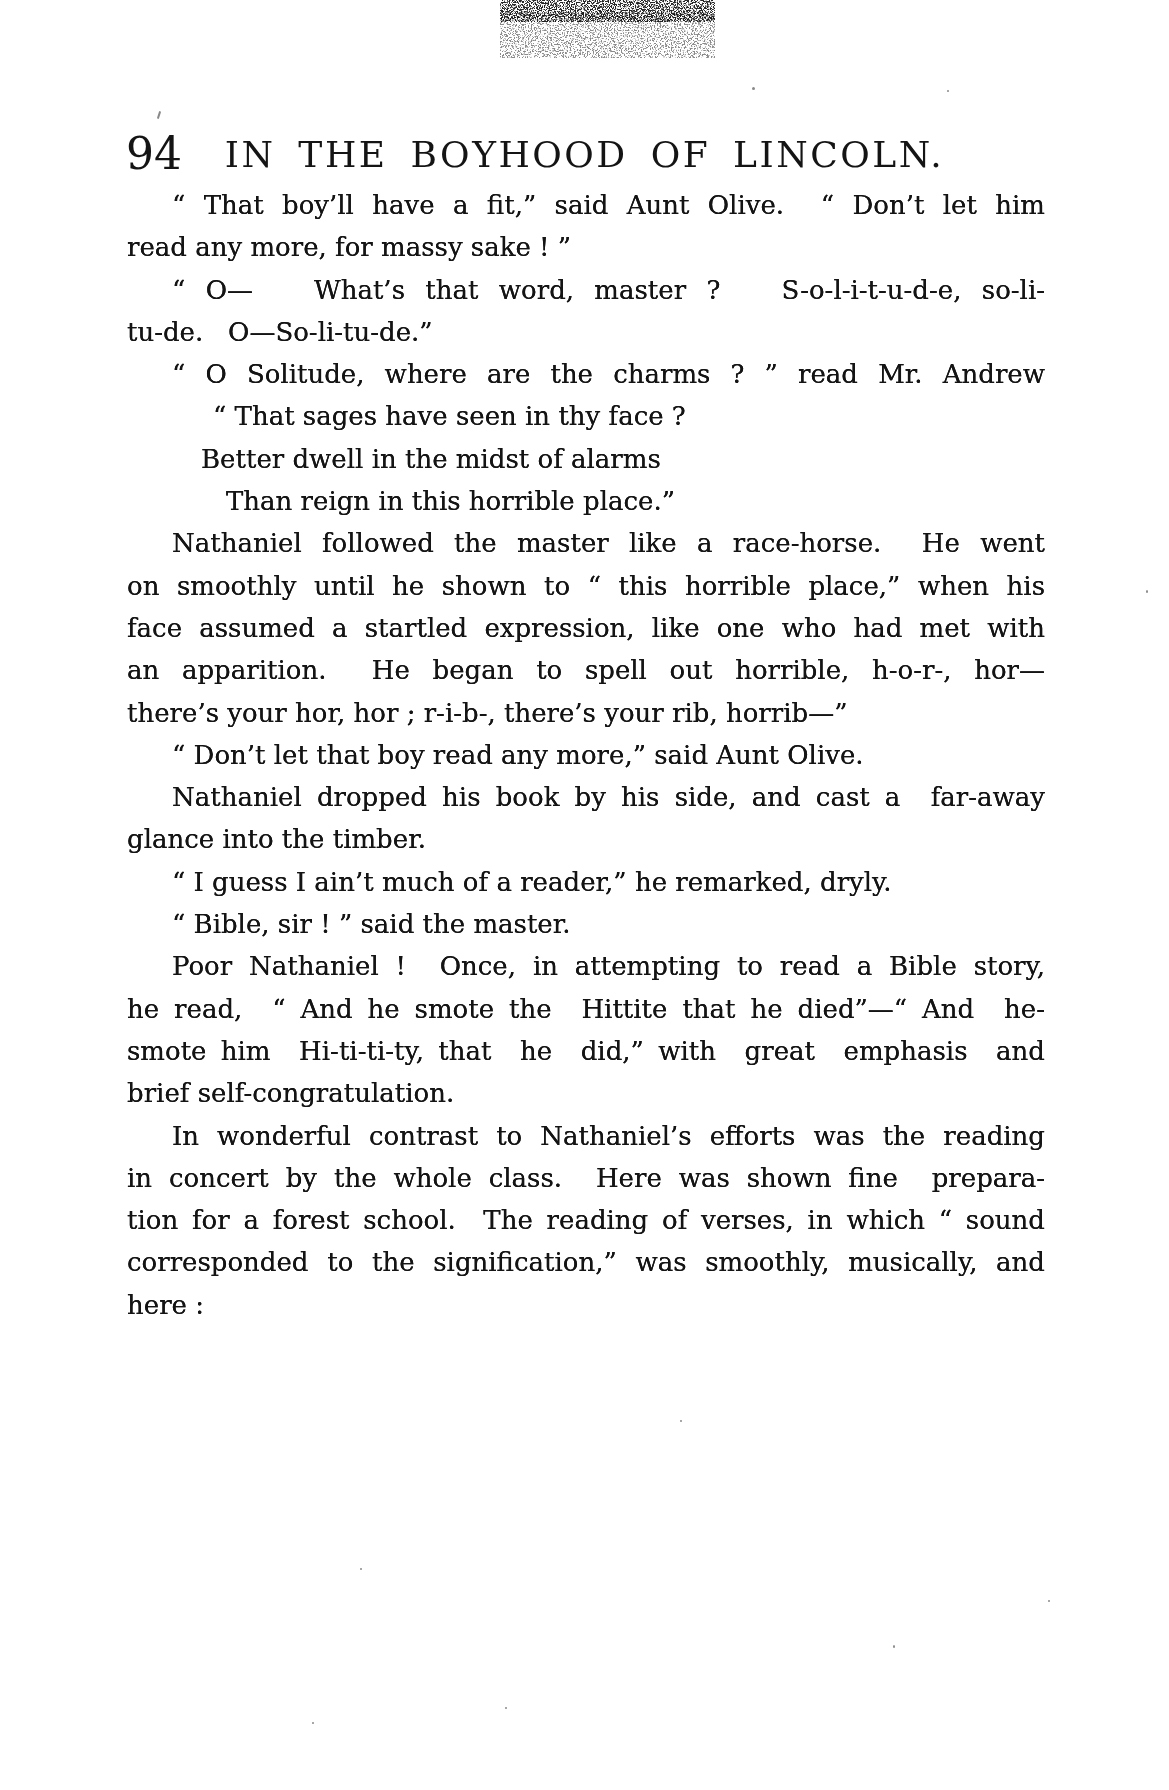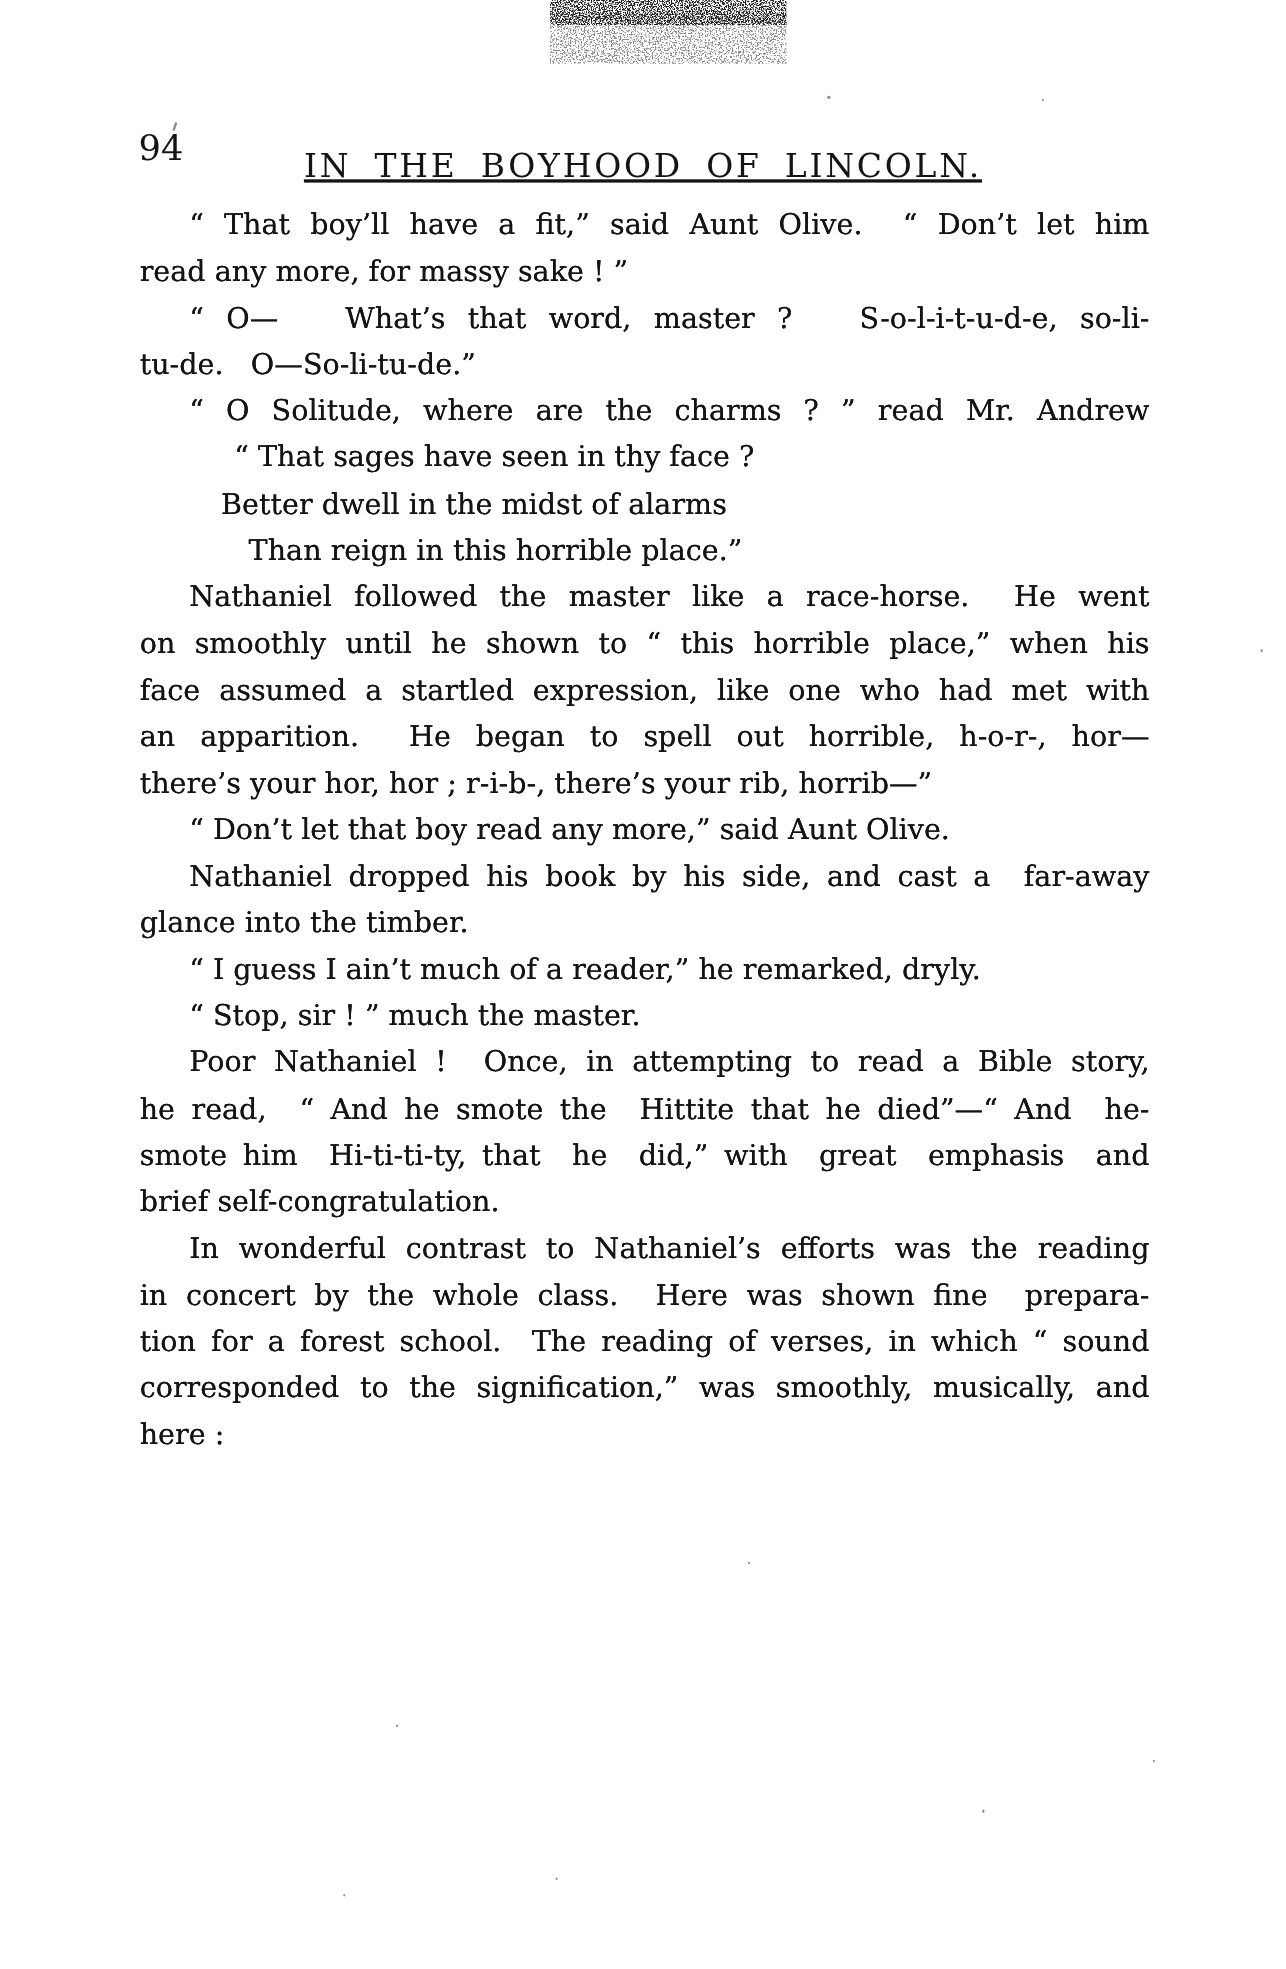--- a/index.html
+++ b/index.html
@@ -5,29 +5,28 @@
   html, body { margin:0; padding:0; }
   body {
     width:1169px; height:1790px;
     background:#ffffff;
     position:relative;
     font-family:"DejaVu Serif", serif;
     color:#141414;
     overflow:hidden;
   }
   .page-number {
-    position:absolute; left:126px; top:118px;
-    font-size:32px; line-height:1;
+    position:absolute; left:126px; top:132px;
+    font-size:44px; line-height:1;
   }
   .running-header {
     position:absolute; left:0; right:0; top:137px;
     text-align:center;
-    font-size:30px; letter-spacing:2.5px; word-spacing:9px;
+    font-size:36px; letter-spacing:2.5px; word-spacing:9px;
     line-height:1;
-    text-decoration:underline;
   }
   .text-body {
     position:absolute; left:127px; top:184px; width:918px;
   }
   .line {
     height:42.3px; line-height:42.3px;
     font-size:26px;
     white-space:pre-wrap;
     text-shadow:0 0 0.5px currentColor;
   }
@@ -97,21 +96,21 @@
       <div class="line indent"><span>“ Don’t let that boy read any more,” said Aunt Olive.</span></div>
     </div>
     <div>
       <div class="line just indent"><span>Nathaniel dropped his book by his side, and cast a  far-away</span></div>
       <div class="line"><span>glance into the timber.</span></div>
     </div>
     <div>
       <div class="line indent"><span>“ I guess I ain’t much of a reader,” he remarked, dryly.</span></div>
     </div>
     <div>
-      <div class="line indent"><span>“ Stop, sir ! ” much the master.</span></div>
+      <div class="line indent"><span>“ Bible, sir ! ” said the master.</span></div>
     </div>
     <div>
       <div class="line just indent"><span>Poor Nathaniel !  Once, in attempting to read a Bible story,</span></div>
       <div class="line just"><span>he read,  “ And he smote the  Hittite that he died”—“ And  he-</span></div>
       <div class="line just"><span>smote him  Hi-ti-ti-ty, that  he  </span><span class="it">did</span><span>,” with  great  emphasis  and</span></div>
       <div class="line"><span>brief self-congratulation.</span></div>
     </div>
     <div>
       <div class="line just indent"><span>In wonderful contrast to Nathaniel’s efforts was the reading</span></div>
       <div class="line just"><span>in concert by the whole class.  Here was shown fine  prepara-</span></div>

